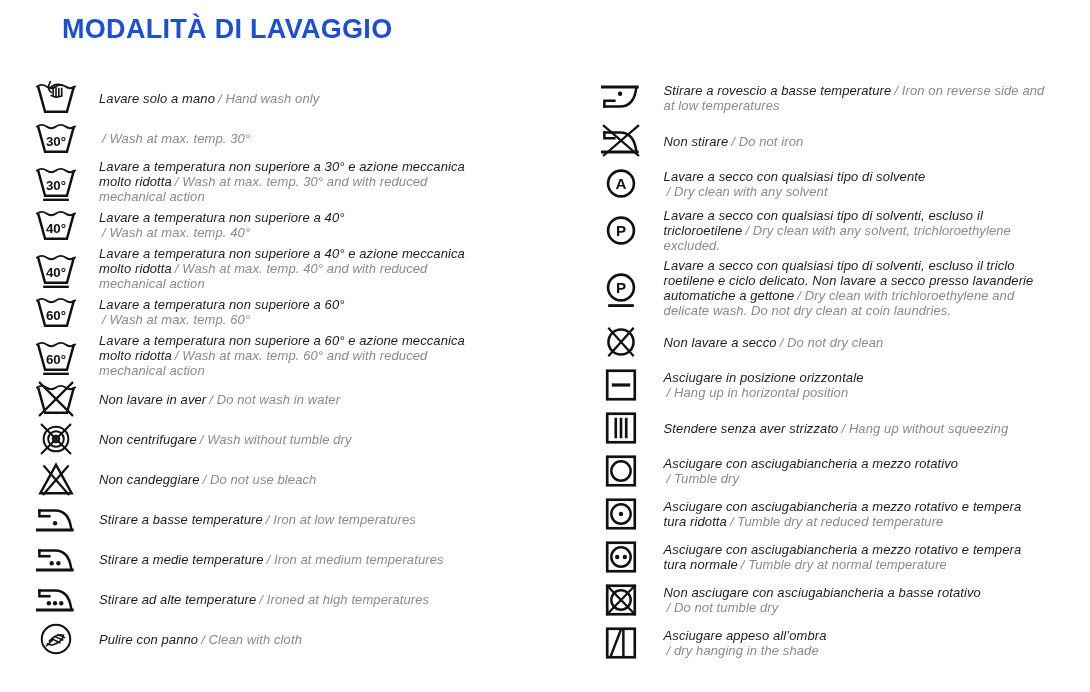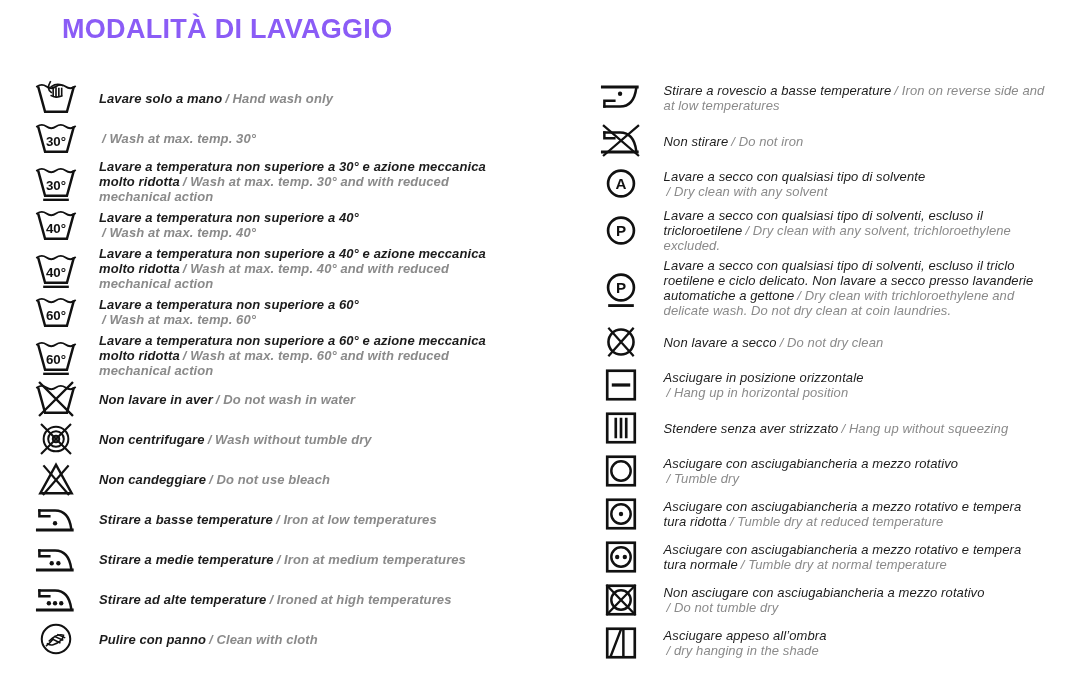--- a/index.html
+++ b/index.html
@@ -10,21 +10,21 @@
     font-family:"Liberation Sans", sans-serif;
     overflow:hidden;
     box-sizing:border-box;
     padding:14px 0 0 35px;
   }
   h1.title{
     margin:0 0 34px 27px;
     font-size:27px;
     font-weight:bold;
     letter-spacing:.3px;
-    color:#8b5cf6;
+    color:#1d4ed8;
   }
   .cols{display:flex;align-items:flex-start;}
   .col{display:flex;flex-direction:column;}
   .col-left{width:545px;}
   .col-right{width:500px;margin-left:30px;}
   .row{
     display:flex;
     align-items:center;
     min-height:38px;
   }
@@ -36,21 +36,21 @@
     display:flex;align-items:center;justify-content:flex-start;
   }
   .icon svg{display:block;}
   .txt{
     margin:0 0 0 20px;
     font-style:italic;
     font-size:13px;
     line-height:15px;
     letter-spacing:.1px;
   }
-  .col-left .txt{max-width:392px;font-weight:bold;}
+  .col-left .txt{max-width:392px;}
   .col-right .txt{max-width:382px;}
   .it{color:#1c1c1c;}
   .en{color:#8a8a8a;margin-left:3px;}
   .en.nl{display:block;margin-left:3px;}
 </style>
 </head>
 <body>
 
 <div class="page">
   <h1 class="title">MODALITÀ DI LAVAGGIO</h1>
@@ -354,21 +354,21 @@
   </div>
 
   <div class="row">
     <span class="icon">
             <svg xmlns="http://www.w3.org/2000/svg" width="42" height="38" viewBox="0 0 44 40" fill="none" stroke="#111" stroke-width="2.6" stroke-linecap="square">
               <rect x="7.5" y="5" width="29" height="30" stroke-width="2.8"></rect>
               <circle cx="22" cy="20" r="10.2"></circle>
               <path stroke-width="2.4" d="M7.5 5 L36.5 35 M36.5 5 L7.5 35"></path>
             </svg>
           </span>
-    <p class="txt"><span class="it">Non asciugare con asciugabiancheria a mezzo rotativo</span><span class="en nl">/ Do not tumble dry</span></p>
+    <p class="txt"><span class="it">Non asciugare con asciugabiancheria a basse rotativo</span><span class="en nl">/ Do not tumble dry</span></p>
   </div>
 
   <div class="row">
     <span class="icon">
             <svg xmlns="http://www.w3.org/2000/svg" width="42" height="38" viewBox="0 0 44 40" fill="none" stroke="#111" stroke-width="2.6" stroke-linecap="square">
               <rect x="7.5" y="5" width="29" height="30" stroke-width="2.8"></rect>
               <path stroke-width="2.6" d="M11.5 33 L21.5 7 M24.5 7 V33"></path>
             </svg>
           </span>
     <p class="txt"><span class="it">Asciugare appeso all’ombra</span><span class="en nl">/ dry hanging in the shade</span></p>

